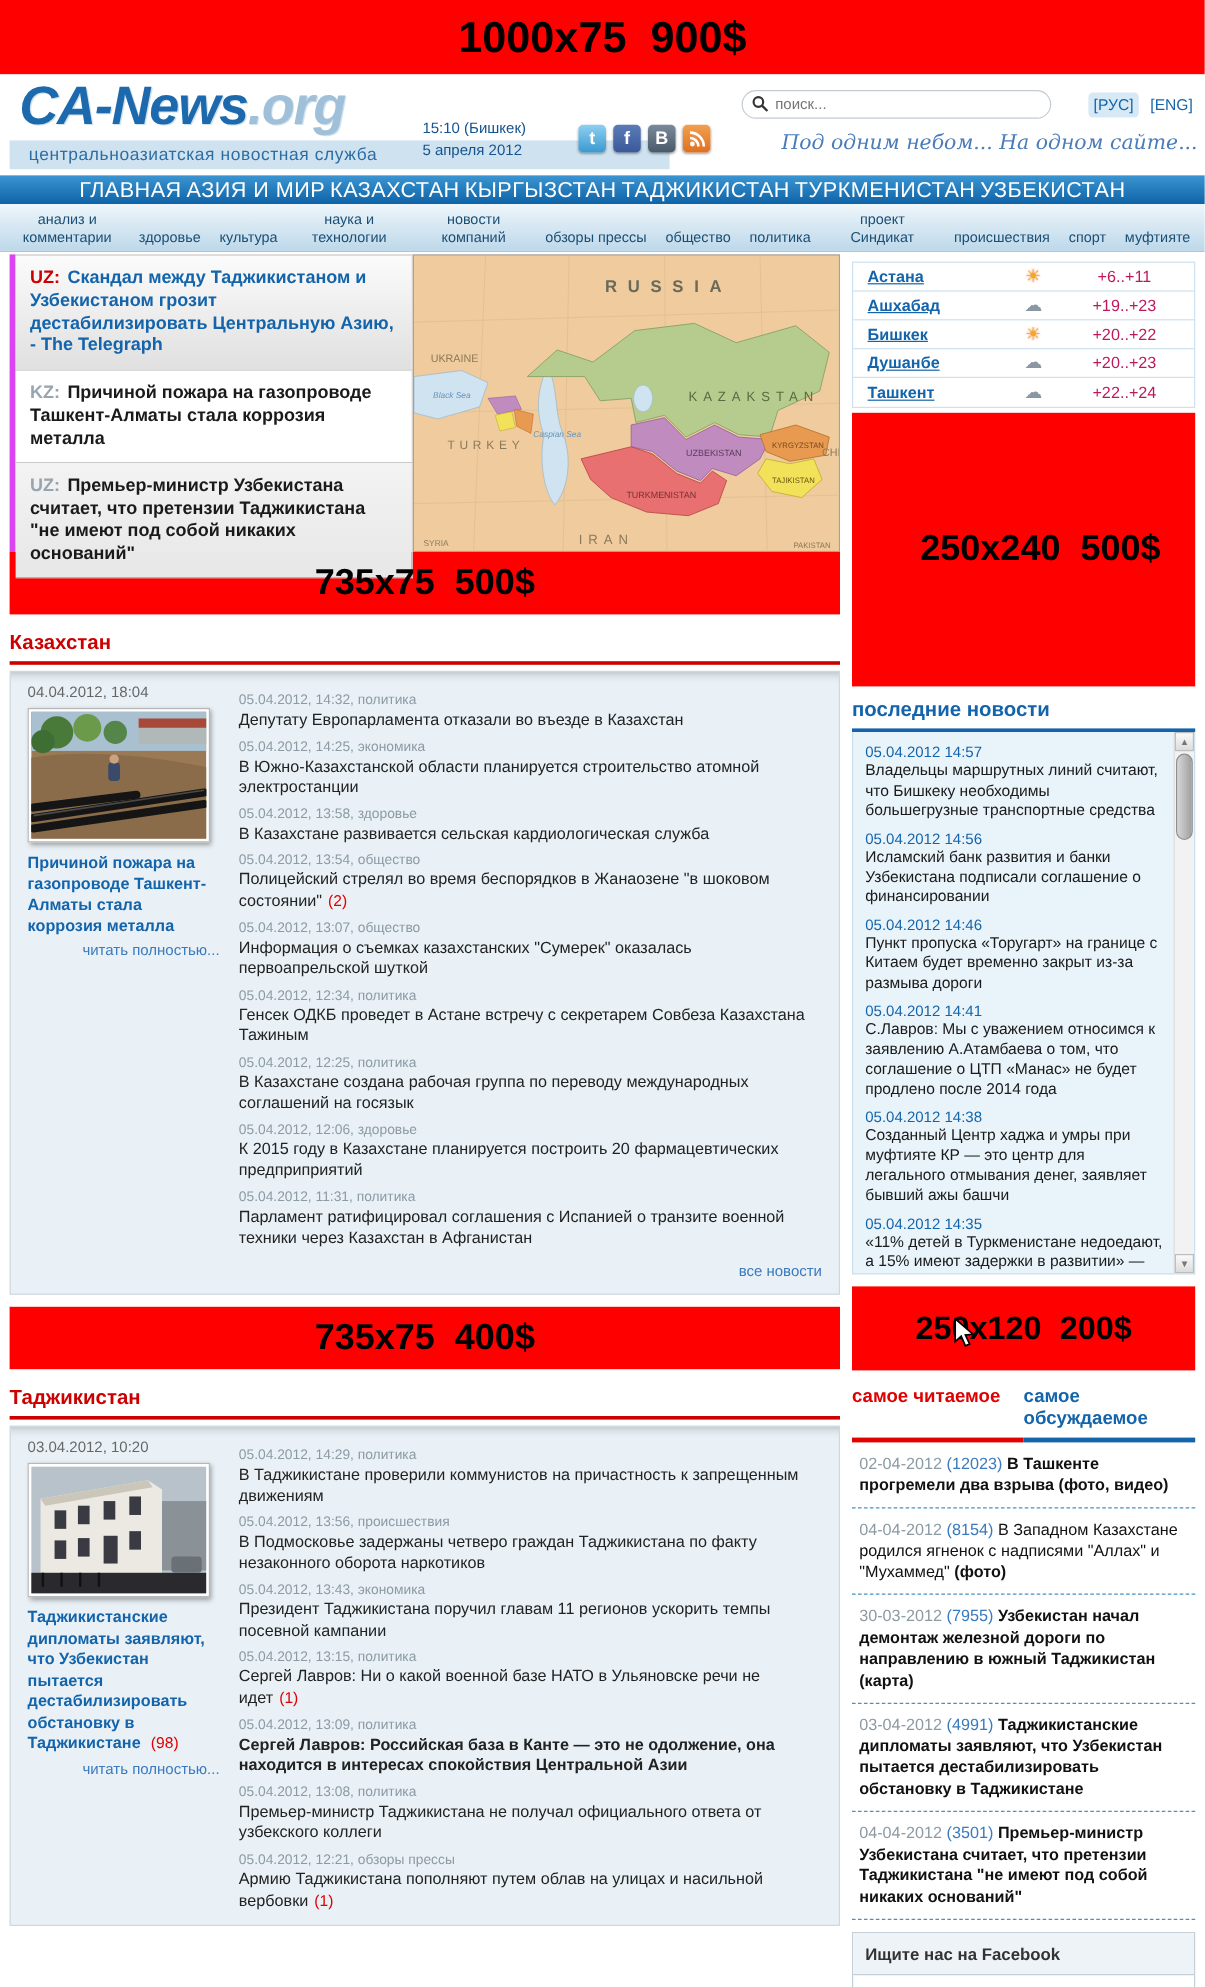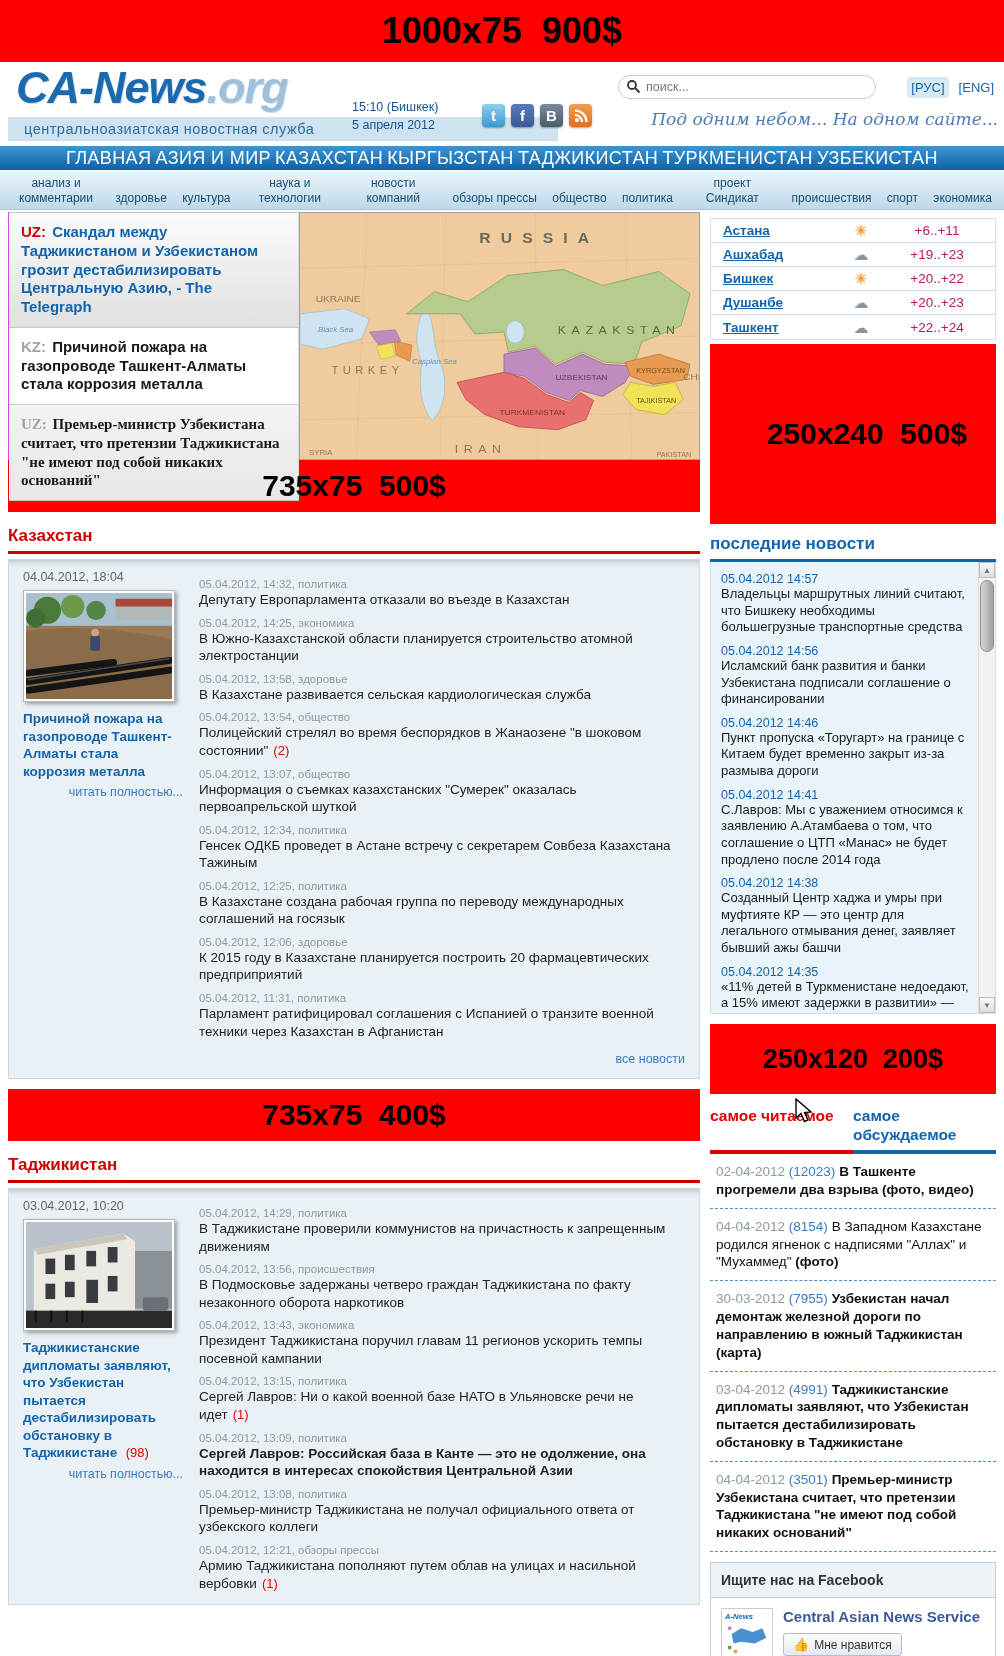--- a/index.html
+++ b/index.html
@@ -8,21 +8,21 @@
     height:1656px; overflow:hidden; position:relative;
     font-family:"Liberation Sans", sans-serif; background:#fff; color:#222;
   }
   a { text-decoration:none; cursor:pointer; }
 
   
   .ad { background:#fe0000; color:#000; display:flex; align-items:center; justify-content:center;
         font-weight:bold; white-space:pre; }
   .ad-top { height:62px; font-size:36px; }
   .ad-735 { height:52px; font-size:30px; }
-  .ad-240 { height:180px; font-size:30px; margin-top:4px;padding-left:28px; }
+  .ad-240 { height:228px; font-size:30px; margin-top:4px;padding-left:28px; }
   .ad-120 { height:70px; font-size:27px; margin-top:10px; }
 
   
   .hdr { height:84px; position:relative; background:#fff; }
   .logo { position:absolute; left:16px; top:0px; font-size:45px; font-weight:bold; font-style:italic;
           color:#1c6aad; letter-spacing:-1px; z-index:2; text-shadow:1px 1px 0 #cfe0ee; }
   .logo .tld { color:#9fc0d8; }
   .logo-strip { position:absolute; left:8px; top:55px; width:550px; height:24px; background:#cfe2ef; }
   .subtitle { color:#2d6da3; font-size:14.5px; letter-spacing:.5px; line-height:24px; padding-left:16px; }
   .timebox { position:absolute; left:352px; top:36px; color:#15538f; font-size:12.5px; line-height:1.45; z-index:3; }
@@ -51,29 +51,29 @@
             display:flex; align-items:flex-end; justify-content:space-between; padding:3px 12px; }
   .subnav a { color:#1a4e73; font-size:12px; text-align:center; display:block; max-width:88px; line-height:1.25; }
 
   
   .content { display:flex; gap:10px; padding:0 8px; margin-top:2px; }
   .col-l { width:692px; flex:none; }
   .col-r { width:286px; flex:none; }
 
   
   .toprow { display:flex; height:248px; }
-  .stories { width:291px; flex:none; border-left:1px solid #d946ef; display:flex; flex-direction:column;align-items:flex-end; }
+  .stories { width:336px; flex:none; border-left:5px solid #d946ef; display:flex; flex-direction:column;align-items:flex-end; }
   .story { padding:10px 12px; border-bottom:1px solid #c8c8c8; border-right:1px solid #dcdcdc;
            font-size:15px; font-weight:bold; line-height:1.25; flex:1; }
   .story .tag { margin-right:2px; }
   .tag-red { color:#cc0000; } .tag-gray { color:#9aa4ac; }
   .story-1 { background:linear-gradient(#fbfbfb,#e0e0e0); border-top:1px solid #c8c8c8; }
   .story-1 a { color:#1464ab; }
   .story-2 { background:#fff; } .story-2 a, .story-3 a { color:#1a1a1a; }
-  .story-3 { background:linear-gradient(#f3f3f3,#e7e7e7);font-family:Liberation Serif, serif; }
+  .story-3 { background:linear-gradient(#f3f3f3,#e7e7e7); }
   .mapbox { flex:1; border:1px solid #9aa4ac; background:#f0cb9d; }
   .mapbox svg { display:block; width:100%; height:100%; }
 
   
   .sec-h { color:#cc0000; font-size:17px; font-weight:bold; padding:8px 0 5px; border-bottom:3px solid #cc0000;
            margin-top:6px; }
   .sec-box { border:1px solid #cdd9e0; background:#e9f1f6; box-shadow:inset 0 9px 9px -9px rgba(0,0,0,.3);
              padding:10px 14px 12px; display:flex; gap:16px; margin-top:5px; }
   .feat { width:160px; flex:none; font-size:12.5px; color:#666; }
   .feat-img { width:152px; height:112px; border:1px solid #b8b8b8; background:#fff; padding:2px;
@@ -193,21 +193,21 @@
   <a>здоровье</a>
   <a>культура</a>
   <a>наука и технологии</a>
   <a>новости компаний</a>
   <a>обзоры прессы</a>
   <a>общество</a>
   <a>политика</a>
   <a>проект Синдикат</a>
   <a>происшествия</a>
   <a>спорт</a>
-  <a>экономика</a>
+  <a>муфтияте</a>
 </div>
 
 <div class="content">
 
   <div class="col-l">
 
     <div class="toprow">
       <div class="stories">
         <div class="story story-1">
           <span class="tag tag-red">UZ:</span>

